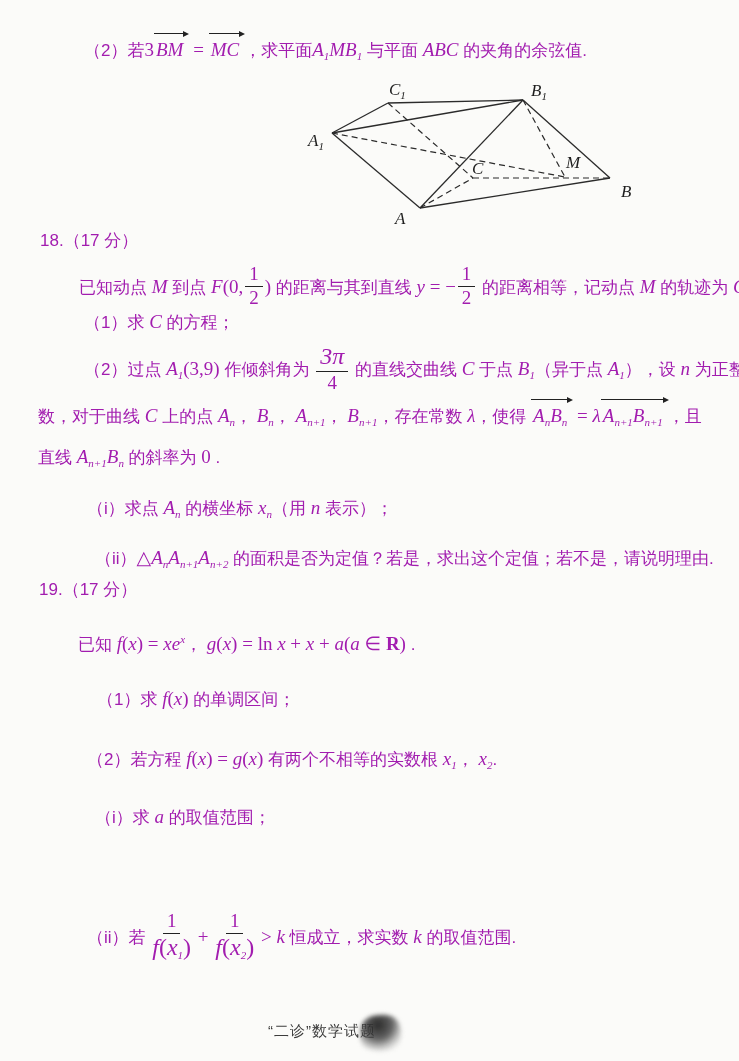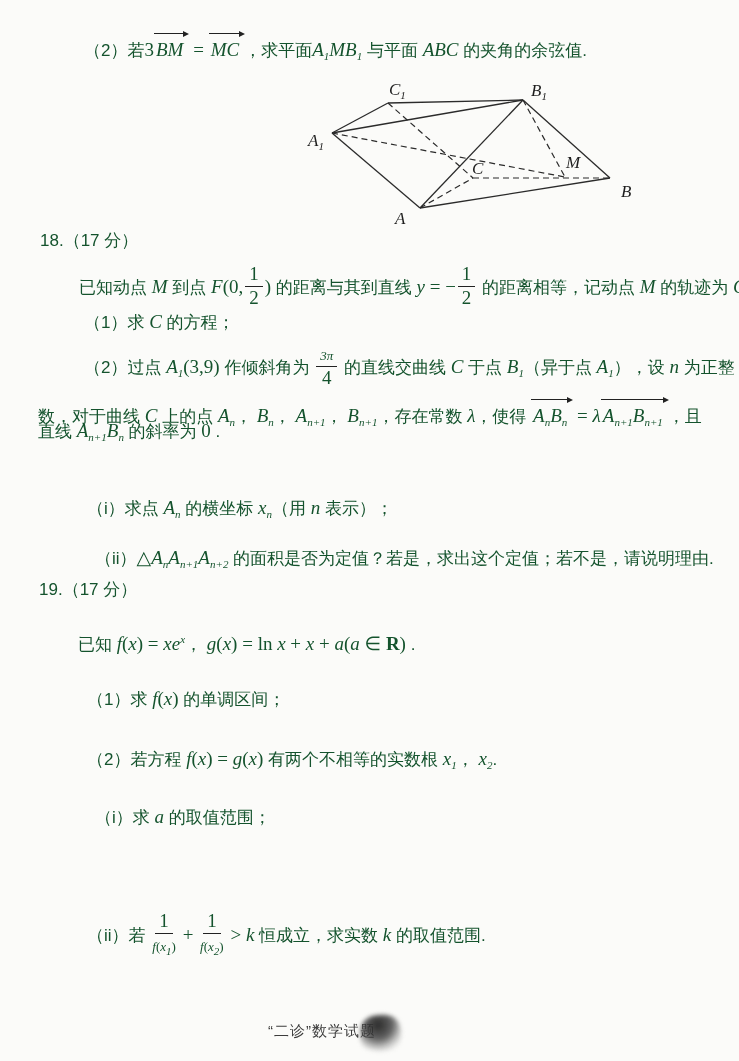--- a/index.html
+++ b/index.html
@@ -4,37 +4,37 @@
 <style>
   html,body{margin:0;padding:0;}
   body{
     width:739px;height:1061px;position:relative;overflow:hidden;
     background:#fbfbf9;
     font-family:"Liberation Sans",sans-serif;
     color:#1e1e1e;
   }
   .line{
     position:absolute;white-space:nowrap;
-    font-size:17px;line-height:28px;color:#14532d;
+    font-size:17px;line-height:28px;color:#a21caf;
   }
   
   .i{font-family:"Liberation Serif",serif;font-style:italic;font-size:19px;}
   .r{font-family:"Liberation Serif",serif;font-size:19px;}
   .b{font-family:"Liberation Serif",serif;font-weight:bold;font-size:19px;}
   .sub{font-family:"Liberation Serif",serif;font-style:italic;font-size:11px;vertical-align:-4px;}
   .sup{font-family:"Liberation Serif",serif;font-style:italic;font-size:11px;vertical-align:7px;}
   .vec{position:relative;display:inline-block;padding:5px 5px 0 2px;}
   .vec::before{content:"";position:absolute;left:0;right:4px;top:2px;height:1.2px;background:#222;}
   .vec::after{content:"";position:absolute;right:-1px;top:0;width:0;height:0;
     border-left:6px solid #222;border-top:3px solid transparent;border-bottom:3px solid transparent;}
   .frac{display:inline-flex;flex-direction:column;align-items:center;vertical-align:middle;
     line-height:1.08;font-family:"Liberation Serif",serif;font-size:19px;margin:0 2px;position:relative;top:-2px;}
   .frac .num{display:block;padding:0 4px 1px;border-bottom:1.2px solid #222;}
   .frac .den{display:block;padding-top:1px;}
-  .frac .i,.frac .r{font-size:13px;}
+  .frac .i,.frac .r{font-size:24px;}
   svg text{font-family:"Liberation Serif",serif;font-style:italic;font-size:17px;fill:#1e1e1e;}
   svg .svgsub{font-size:11px;}
   .footer-text{
     position:absolute;left:268px;top:1020px;font-size:15px;line-height:22px;
     color:#3c3c3c;letter-spacing:1px;white-space:nowrap;
   }
   .curl-shadow{
     position:absolute;left:360px;top:1014px;width:42px;height:38px;
     background:radial-gradient(ellipse at 38% 32%, rgba(35,35,35,.97) 0%, rgba(60,60,60,.8) 38%, rgba(110,110,110,.35) 62%, rgba(160,160,160,0) 80%);
     border-radius:62% 38% 70% 30% / 48% 62% 38% 52%;
@@ -84,27 +84,27 @@
       </span><span class="r">)</span> 的距离与其到直线 <span class="i">y</span><span class="r"> = −</span><span class="frac">
         <span class="num">1</span>
         <span class="den">2</span>
       </span> 的距离相等，记动点 <span class="i">M</span> 的轨迹为 <span class="i">C</span> .</div>
   <div class="line" style="left:84px;top:308px;">（1）求 <span class="i">C</span> 的方程；</div>
   <div class="line" style="left:84px;top:346px;">（2）过点 <span class="i">A</span><span class="sub">1</span><span class="r">(3,9)</span> 作倾斜角为 <span class="frac">
         <span class="num"><span class="i">3π</span></span>
         <span class="den">4</span>
       </span> 的直线交曲线 <span class="i">C</span> 于点 <span class="i">B</span><span class="sub">1</span>（异于点 <span class="i">A</span><span class="sub">1</span>），设 <span class="i">n</span> 为正整</div>
   <div class="line" style="left:38px;top:397px;">数，对于曲线 <span class="i">C</span> 上的点 <span class="i">A</span><span class="sub">n</span>， <span class="i">B</span><span class="sub">n</span>， <span class="i">A</span><span class="sub">n+1</span>， <span class="i">B</span><span class="sub">n+1</span>，存在常数 <span class="i">λ</span>，使得 <span class="vec"><span class="i">A</span><span class="sub">n</span><span class="i">B</span><span class="sub">n</span></span><span class="r"> = </span><span class="i">λ</span><span class="vec"><span class="i">A</span><span class="sub">n+1</span><span class="i">B</span><span class="sub">n+1</span></span>，且</div>
-  <div class="line" style="left:38px;top:417px;">直线 <span class="i">A</span><span class="sub">n+1</span><span class="i">B</span><span class="sub">n</span> 的斜率为 <span class="r">0</span> .</div>
+  <div class="line" style="left:38px;top:443px;">直线 <span class="i">A</span><span class="sub">n+1</span><span class="i">B</span><span class="sub">n</span> 的斜率为 <span class="r">0</span> .</div>
   <div class="line" style="left:87px;top:494px;">（i）求点 <span class="i">A</span><span class="sub">n</span> 的横坐标 <span class="i">x</span><span class="sub">n</span>（用 <span class="i">n</span> 表示）；</div>
   <div class="line" style="left:95px;top:544px;">（ii）<span class="r">△</span><span class="i">A</span><span class="sub">n</span><span class="i">A</span><span class="sub">n+1</span><span class="i">A</span><span class="sub">n+2</span> 的面积是否为定值？若是，求出这个定值；若不是，请说明理由.</div>
 
   <div class="line" style="left:39px;top:576px;">19.（17 分）</div>
   <div class="line" style="left:78px;top:625px;">已知 <span class="i">f</span><span class="r">(</span><span class="i">x</span><span class="r">) = </span><span class="i">xe</span><span class="sup">x</span>，  <span class="i">g</span><span class="r">(</span><span class="i">x</span><span class="r">) = ln </span><span class="i">x</span><span class="r"> + </span><span class="i">x</span><span class="r"> + </span><span class="i">a</span><span class="r">(</span><span class="i">a</span><span class="r"> ∈ </span><span class="b">R</span><span class="r">)</span> .</div>
-  <div class="line" style="left:87px;top:685px;">（1）求 <span class="i">f</span><span class="r">(</span><span class="i">x</span><span class="r">)</span> 的单调区间；</div>
+  <div class="line" style="left:97px;top:685px;">（1）求 <span class="i">f</span><span class="r">(</span><span class="i">x</span><span class="r">)</span> 的单调区间；</div>
   <div class="line" style="left:87px;top:745px;">（2）若方程 <span class="i">f</span><span class="r">(</span><span class="i">x</span><span class="r">) = </span><span class="i">g</span><span class="r">(</span><span class="i">x</span><span class="r">)</span> 有两个不相等的实数根 <span class="i">x</span><span class="sub">1</span>， <span class="i">x</span><span class="sub">2</span>.</div>
   <div class="line" style="left:87px;top:803px;margin-left:8px;">（i）求 <span class="i">a</span> 的取值范围；</div>
   <div class="line" style="left:87px;top:913px;">（ii）若 <span class="frac">
         <span class="num">1</span>
         <span class="den"><span class="i">f</span><span class="r">(</span><span class="i">x</span><span class="sub">1</span><span class="r">)</span></span>
       </span><span class="r"> + </span><span class="frac">
         <span class="num">1</span>
         <span class="den"><span class="i">f</span><span class="r">(</span><span class="i">x</span><span class="sub">2</span><span class="r">)</span></span>
       </span><span class="r"> &gt; </span><span class="i">k</span> 恒成立，求实数 <span class="i">k</span> 的取值范围.</div>
 

